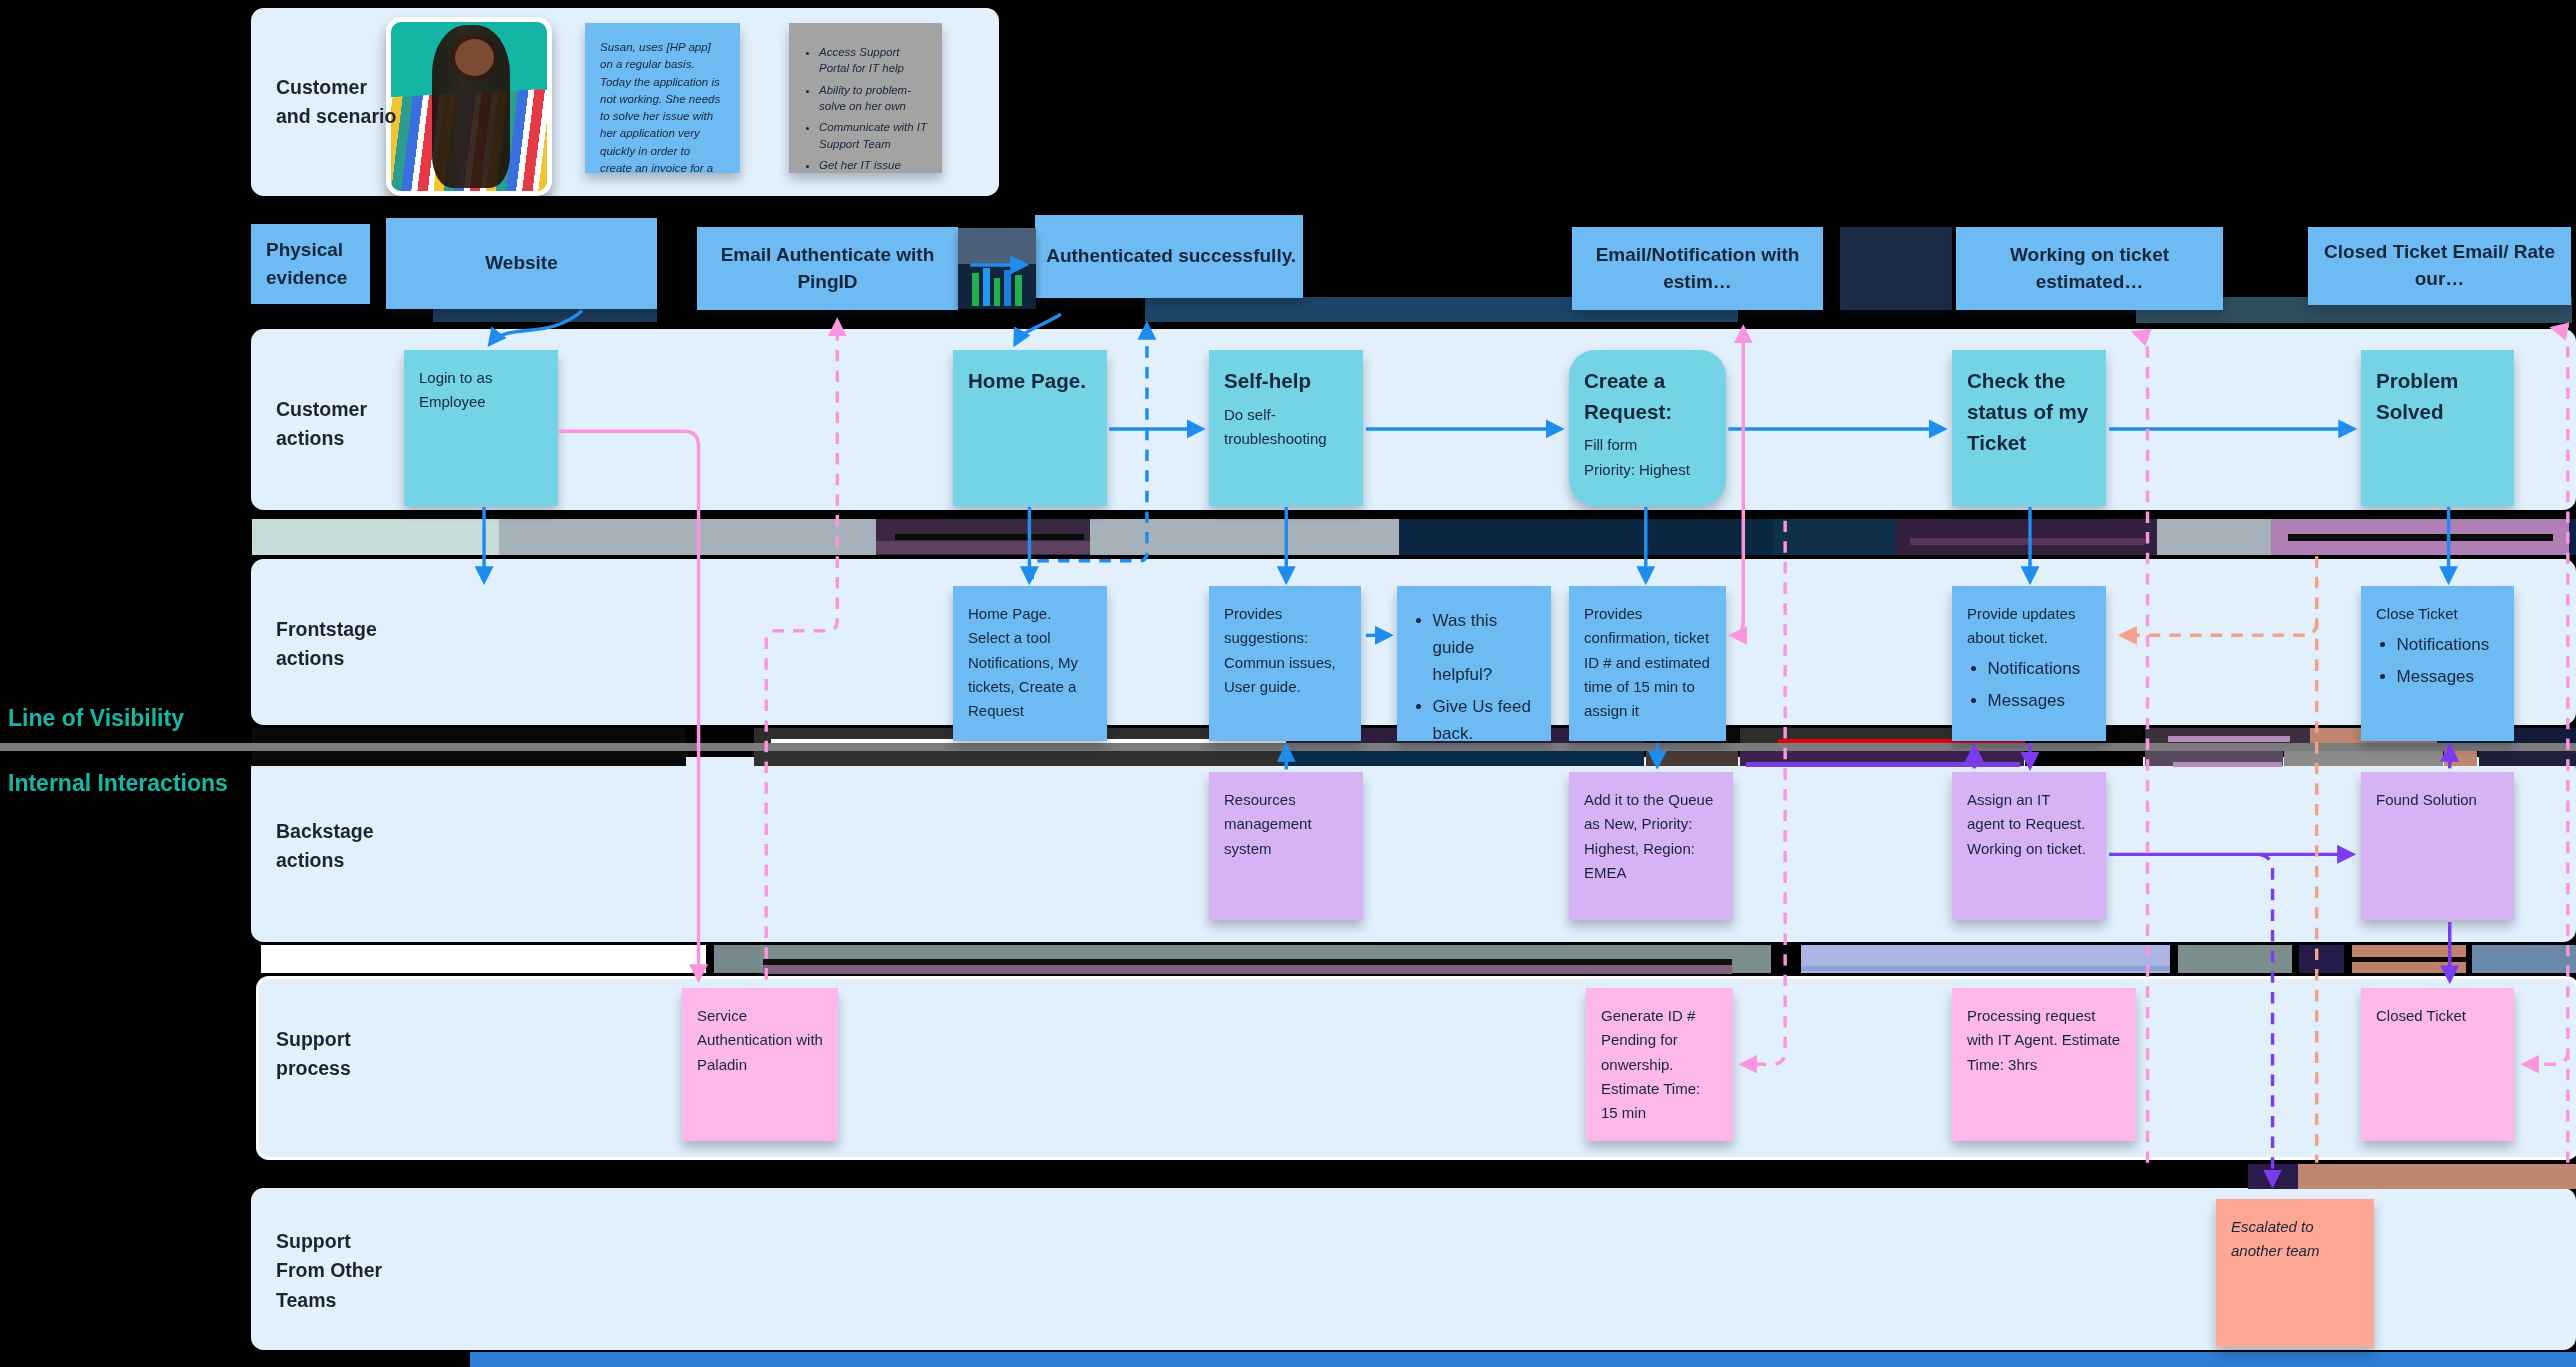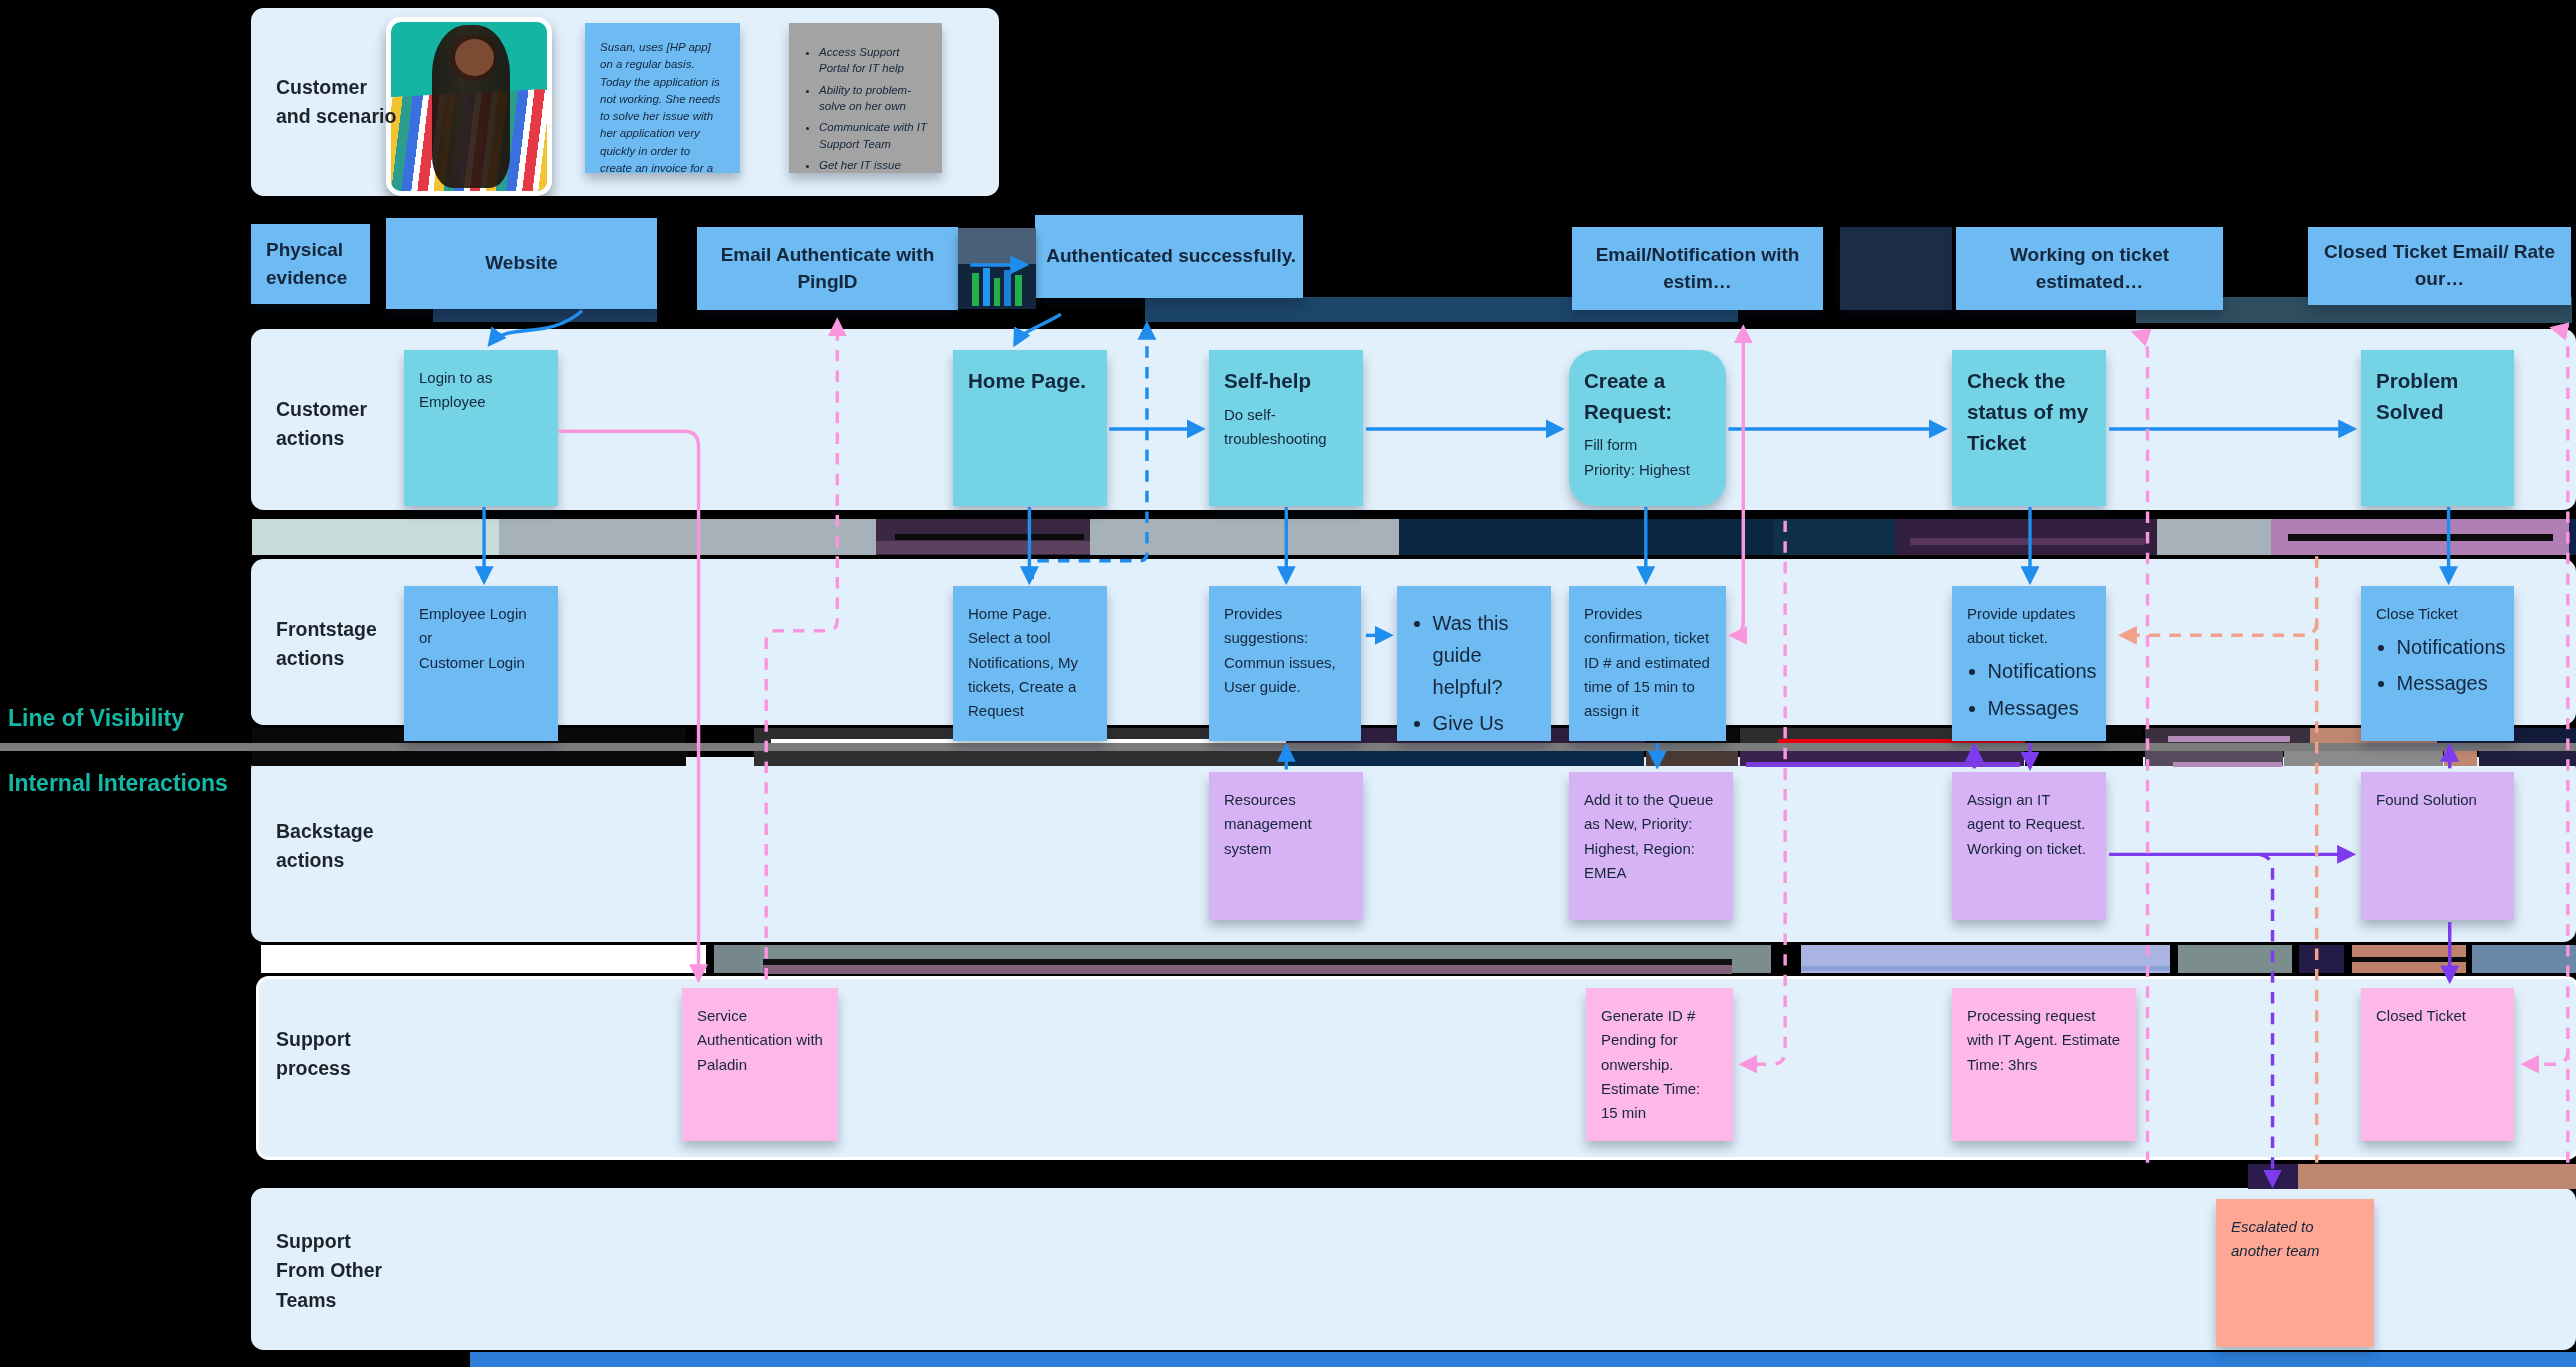--- a/index.html
+++ b/index.html
@@ -9,21 +9,21 @@
   .panel{position:absolute;background:#e2f0fc;border-radius:12.6px;}
   .panel.white-border{border:3.4px solid #ffffff;}
   .strip{position:absolute;}
   .label{position:absolute;font-size:19.5px;font-weight:700;color:#1d242b;
          line-height:1.5;width:143px;white-space:pre-line;}
   .label.dark{color:#14b8a6;font-size:23px;font-weight:600;width:367px;}
   .note{position:absolute;padding:16px 15px;box-sizing:border-box;color:#15273c;
         box-shadow:0 6.9px 10.3px rgba(10,25,45,.28);overflow:hidden;}
   .note .nt{font-weight:700;font-size:20.6px;line-height:1.5;margin-bottom:5.7px;}
   .note .nb{font-size:15px;line-height:1.62;white-space:pre-line;}
-  .note ul{margin:2.3px 0 0 0;padding-left:20.6px;font-size:20px;line-height:1.6;}
+  .note ul{margin:2.3px 0 0 0;padding-left:20.6px;font-size:17px;line-height:1.6;}
   .note ul li{margin:4.6px 0;}
   .note.center{display:flex;align-items:center;justify-content:center;text-align:center;padding:6.9px;}
   .note.center .nb{font-weight:700;font-size:19px;line-height:1.4;}
   .note.leftc{display:flex;align-items:center;padding:6.9px 6.9px 6.9px 15px;}
   .note.leftc .nb{font-weight:700;font-size:19px;line-height:1.5;}
   .note.small .nb{font-size:11.5px;line-height:1.5;font-style:italic;font-weight:500;}
   .note.small ul{font-size:11.5px;line-height:1.45;font-style:italic;font-weight:500;padding-left:15px;}
   .note.italic .nb{font-style:italic;}
   .photo{position:absolute;border:5.7px solid #fff;border-radius:15px;background:#14b5a5;
          overflow:hidden;box-shadow:0 8px 12.6px rgba(0,0,0,.35);}
@@ -155,25 +155,20 @@
       <div class="nt">Create a Request:</div>
       <div class="nb">Fill form
 Priority: Highest</div>
     </div>
     <div class="note" style="left: 1952px; top: 350px; width: 154px; height: 156px; background: rgb(116, 212, 230);">
       <div class="nt">Check the status of my Ticket</div>
     </div>
     <div class="note" style="left: 2361px; top: 350px; width: 153px; height: 156px; background: rgb(116, 212, 230);">
       <div class="nt">Problem Solved</div>
     </div>
-    <div class="note" style="left: 404px; top: 586px; width: 154px; height: 155px; background: rgb(110, 186, 242);">
-      <div class="nb">Employee Login
-or
-Customer Login</div>
-    </div>
     <div class="note" style="left: 953px; top: 586px; width: 154px; height: 155px; background: rgb(110, 186, 242);">
       <div class="nb">Home Page. Select a tool Notifications, My tickets, Create a Request</div>
     </div>
     <div class="note" style="left: 1209px; top: 586px; width: 152px; height: 155px; background: rgb(110, 186, 242);">
       <div class="nb">Provides suggestions: Commun issues, User guide.</div>
     </div>
     <div class="note" style="left: 1397px; top: 586px; width: 154px; height: 155px; background: rgb(110, 186, 242);">
       <ul>
         <li>Was this guide helpful?</li>
         <li>Give Us feed back.</li>

